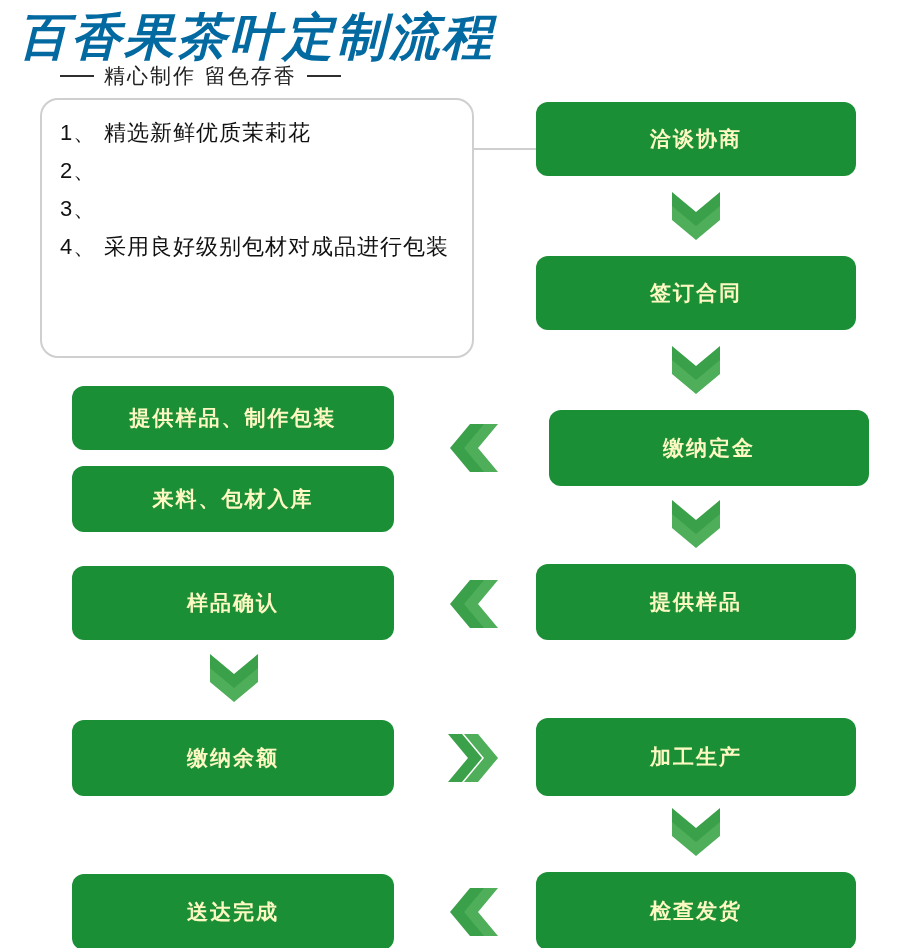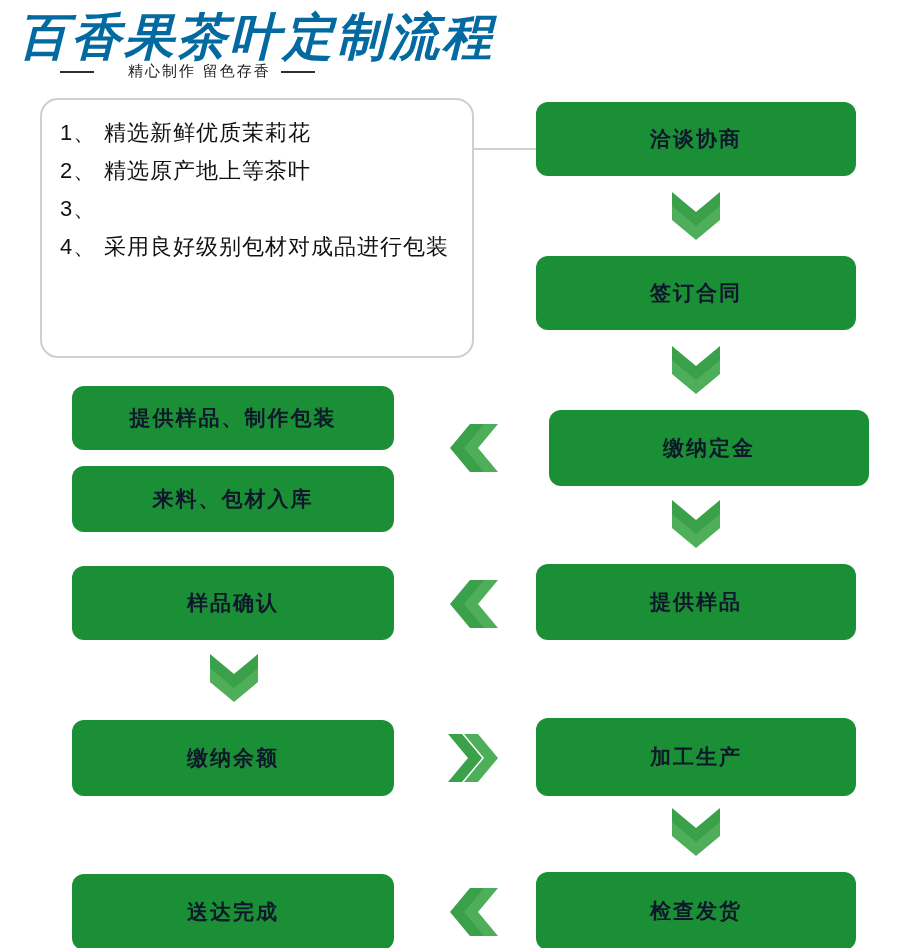--- a/index.html
+++ b/index.html
@@ -43,33 +43,32 @@
     align-items: center;
     gap: 10px;
   }
   .subtitle-rule {
     width: 34px;
     height: 2px;
     background: #2f2f2f;
   }
   .subtitle-text {
     font-family: "DejaVu Sans", sans-serif;
-    font-size: 15px;
+    font-size: 21px;
     color: #222222;
     letter-spacing: 2px;
     white-space: nowrap;
-    margin-left: 24px;
   }
 
   
   .node {
     position: absolute;
     background: #1a8f36;
     border-radius: 12px;
-    color: #0f172a;
+    color: #fef9c3;
     font-size: 21px;
     font-weight: bold;
     letter-spacing: 2px;
     display: flex;
     align-items: center;
     justify-content: center;
     text-align: center;
     box-sizing: border-box;
   }
 
@@ -144,21 +143,20 @@
   </div>
 </div>
 
 <div class="note-box">
   <div class="note-line">
     <span class="note-num">1、</span>
     <span class="note-text">精选新鲜优质茉莉花</span>
   </div>
   <div class="note-line">
     <span class="note-num">2、</span>
-    <span class="note-text">精选原产地上等茶叶</span>
   </div>
   <div class="note-line">
     <span class="note-num">3、</span>
   </div>
   <div class="note-line">
     <span class="note-num">4、</span>
     <span class="note-text">采用良好级别包材对成品进行包装</span>
   </div>
 </div>
 <div class="note-connector"></div>

